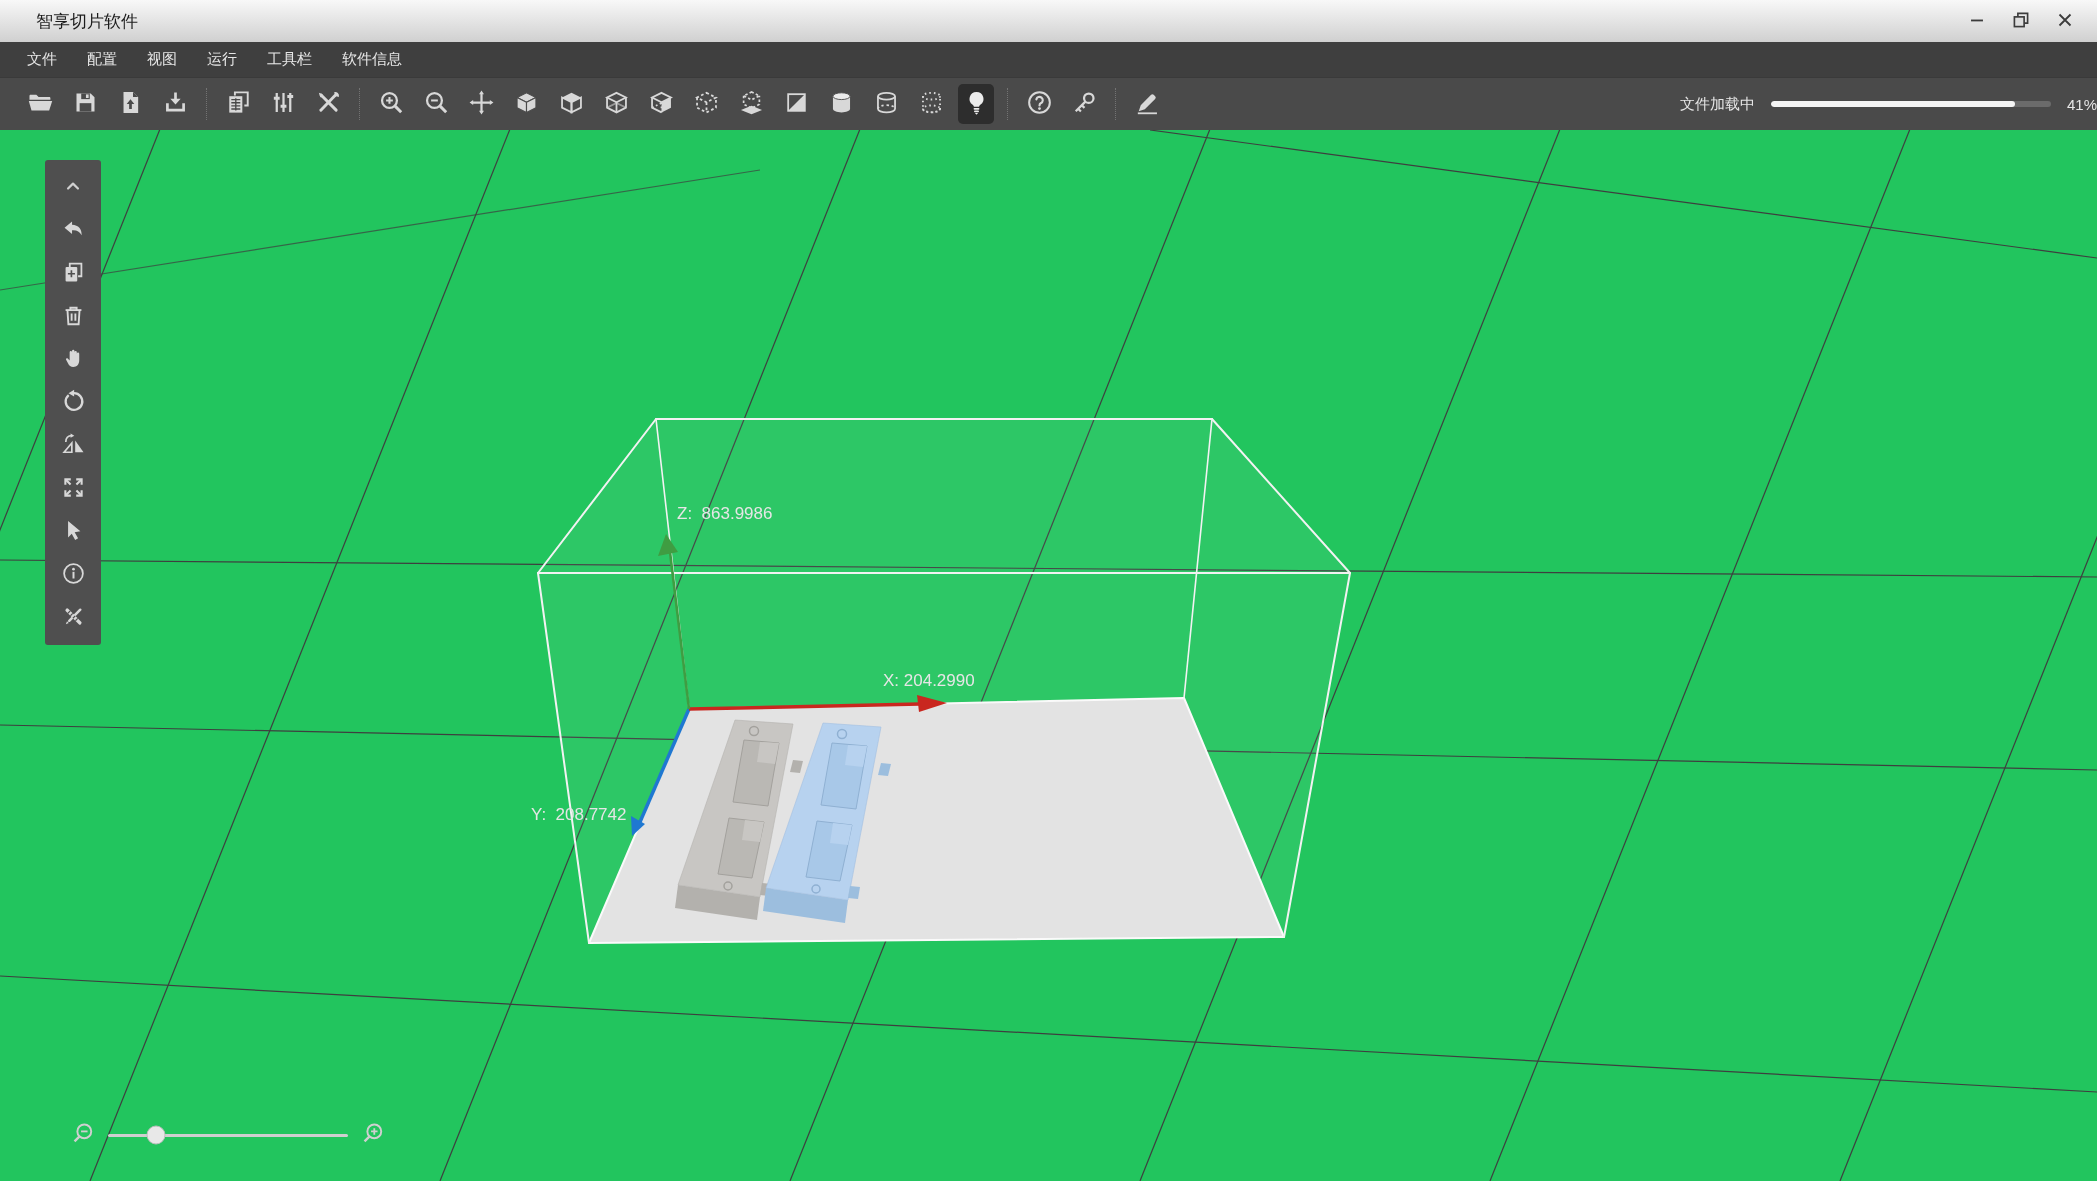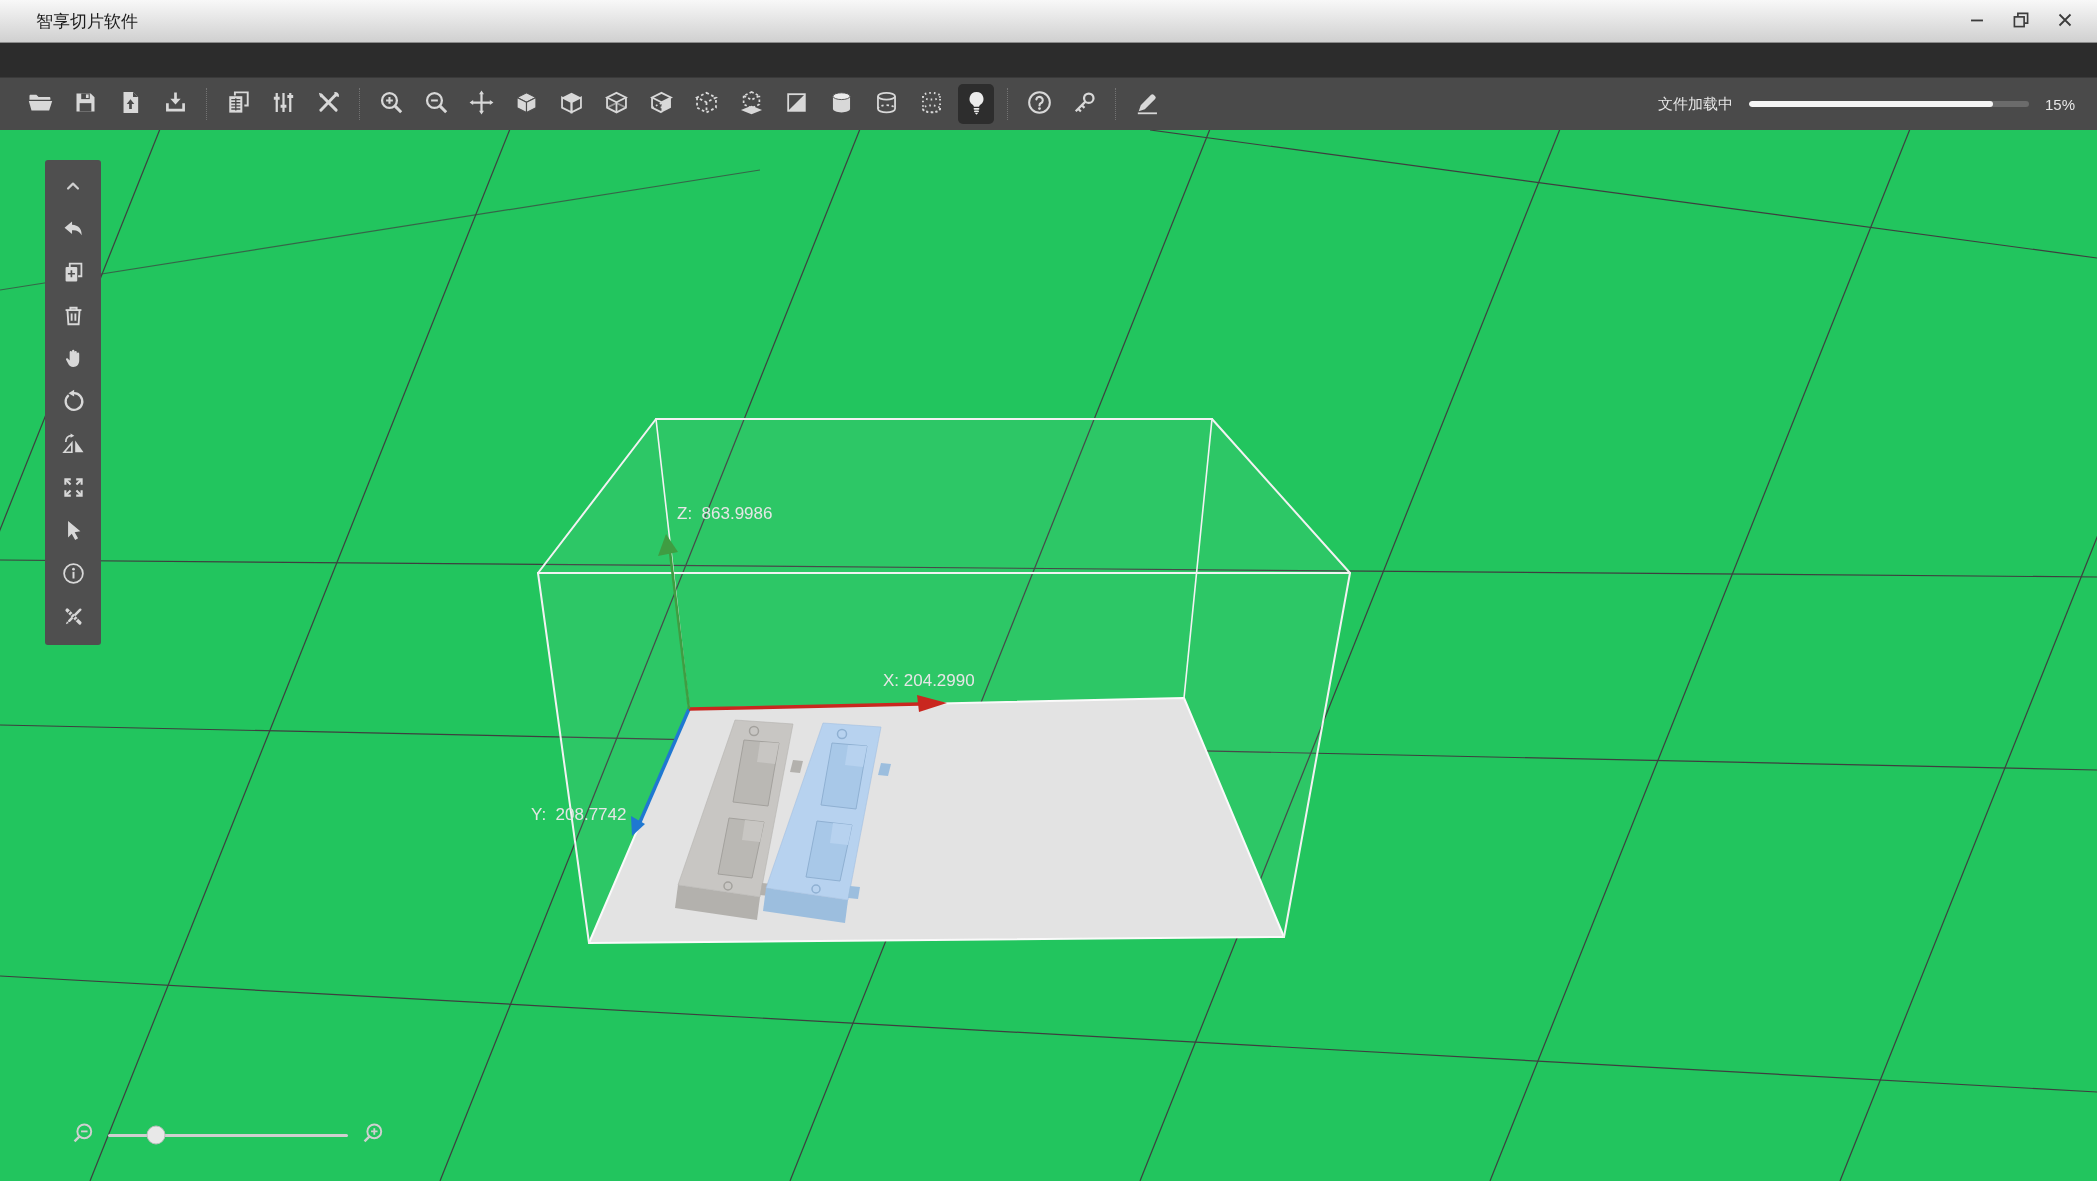--- a/index.html
+++ b/index.html
@@ -22,21 +22,21 @@
   .menu-item{color:#e6e6e6;font-size:15px;padding:0 15px;height:35px;display:flex;align-items:center;}
 
   
   .toolbar{position:absolute;left:0;top:77px;width:2097px;height:53px;background:#4a4a4a;
     border-top:1px solid #3a3a3a;display:flex;align-items:center;padding-left:22px;box-sizing:border-box;}
   .tbtn{width:36px;height:40px;margin-right:9px;border:none;background:transparent;border-radius:5px;
     display:flex;align-items:center;justify-content:center;padding:0;}
   .tbtn svg{width:27px;height:27px;}
   .tbtn.active{background:#2d2d2d;}
   .tb-sep{width:0;height:32px;border-left:1px dotted #737373;margin:0 13px 0 4px;}
-  .progress-wrap{margin-left:auto;display:flex;align-items:center;gap:16px;padding-right:22px;
+  .progress-wrap{margin-left:auto;display:flex;align-items:center;gap:16px;
     color:#e6e6e6;font-size:15px;}
   .pbar{width:280px;height:6px;background:#6b6b6b;border-radius:3px;position:relative;overflow:hidden;}
   .pfill{position:absolute;left:0;top:0;height:100%;background:#f5f5f5;border-radius:3px;}
 
   
   .viewport{position:absolute;left:0;top:130px;width:2097px;height:1051px;background:#22c55e;}
   .scene{position:absolute;left:0;top:0;}
 
   
   .left-toolbar{position:absolute;left:45px;top:30px;width:56px;background:#4f4f4f;border-radius:3px;
@@ -77,20 +77,28 @@
             </svg></span>
         </button>
         <button class="win-btn">
           <span class="ic"><svg viewBox="0 0 24 24">
               <path d="M6 6l12 12M18 6 6 18" stroke="#3c3c3c" stroke-width="2"></path>
             </svg></span>
         </button>
       </div>
   </div>
 
+  <div class="menubar" id="menubar">
+      <div class="menu-item">文件</div>
+      <div class="menu-item">配置</div>
+      <div class="menu-item">视图</div>
+      <div class="menu-item">运行</div>
+      <div class="menu-item">工具栏</div>
+      <div class="menu-item">软件信息</div>
+    </div>
 
   <div class="toolbar">
     <div id="toolbar-buttons" style="display:flex;align-items:center;">
         <button class="tbtn">
           <span class="ic"><svg viewBox="0 0 24 24">
               <path fill="#d8d8d8" d="M2.2 6.2c0-.6.5-1 1-1h5.1l2 2h9.5c.6 0 1 .4 1 1v1.3H2.2z"></path>
               <path fill="#d8d8d8" d="M1.6 10.6h20.8l-2.7 8.6H4z"></path>
             </svg></span>
         </button>
         <button class="tbtn">
@@ -281,21 +289,21 @@
               <path fill="#d8d8d8" d="M4.2 19.8l1.8-5.4 9.2-9.2a1.6 1.6 0 0 1 2.3 0l1.3 1.3a1.6 1.6 0 0 1 0 2.3l-9.2 9.2z"></path>
               <path d="M3.4 21.6h17" stroke="#d8d8d8" stroke-width="1.6"></path>
             </svg></span>
         </button>
       </div>
     <div class="progress-wrap">
       <span>文件加载中</span>
       <div class="pbar">
         <div class="pfill" style="width: 87%;"></div>
       </div>
-      <span>15%</span>
+      <span>41%</span>
     </div>
   </div>
 
   <div class="viewport">
     <svg class="scene" width="2097" height="1051" viewBox="0 0 2097 1051">
 
       <g stroke="#3e3f3f" stroke-width="1.2">
         <line x1="1150" y1="0" x2="2097" y2="128"></line>
         <line x1="0" y1="160" x2="760" y2="40" opacity="0.7"></line>
         <line x1="0" y1="430" x2="2097" y2="447"></line>

